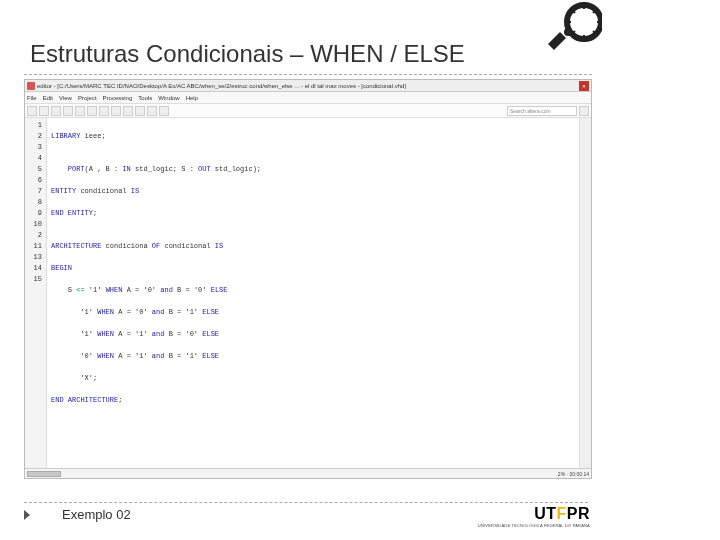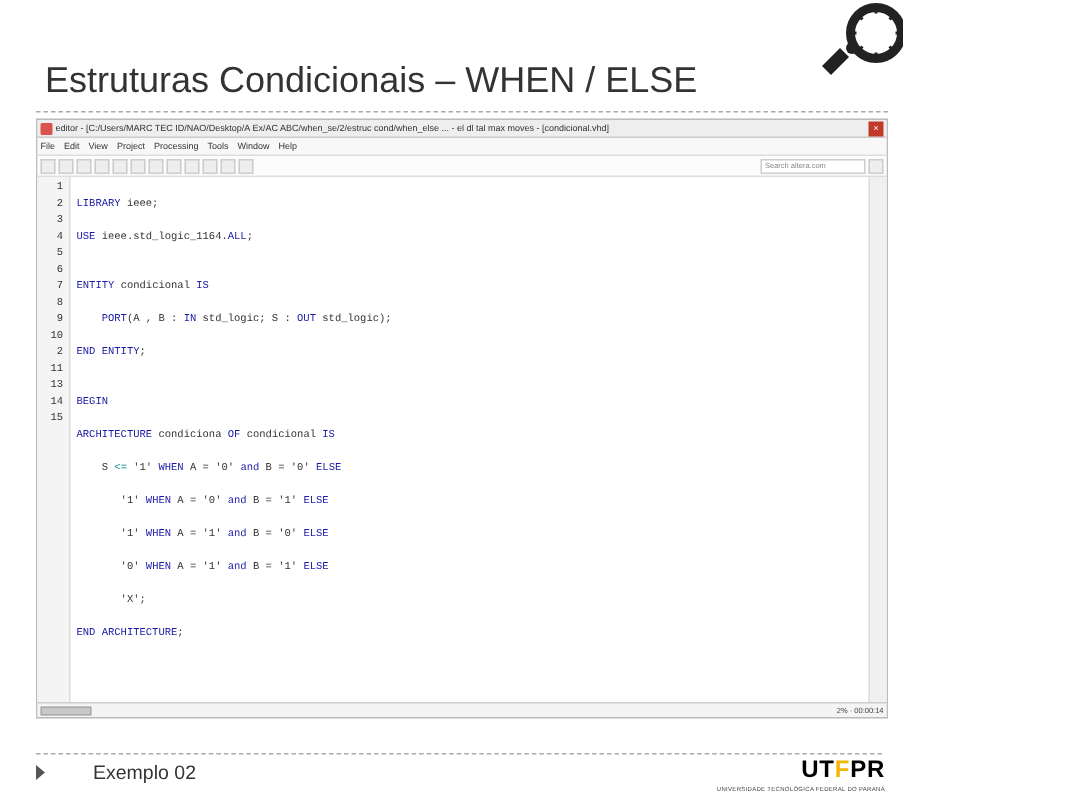--- a/index.html
+++ b/index.html
@@ -116,28 +116,27 @@
           <div>9</div>
         <div>10</div>
           <div>2</div>
           <div>11</div>
         <div>13</div>
           <div>14</div>
           <div>15</div>
       </div>
       <div class="code">
 <div><span class="kw">LIBRARY</span><span> ieee;</span></div>
-<div><span class="kw">USE</span><span> ieee.std_logic_1164.</span><span class="kw">ALL</span><span>;</span></div>
 <div></div>
+<div><span class="kw">    PORT</span><span>(A , B : </span><span class="kw">IN</span><span> std_logic; S : </span><span class="kw">OUT</span><span> std_logic);</span></div>
 <div><span class="kw">ENTITY</span><span> condicional </span><span class="kw">IS</span></div>
-<div><span class="kw">    PORT</span><span>(A , B : </span><span class="kw">IN</span><span> std_logic; S : </span><span class="kw">OUT</span><span> std_logic);</span></div>
 <div><span class="kw">END ENTITY</span><span>;</span></div>
 <div></div>
+<div><span class="kw">ARCHITECTURE</span><span> condiciona </span><span class="kw">OF</span><span> condicional </span><span class="kw">IS</span></div>
 <div><span class="kw">BEGIN</span></div>
-<div><span class="kw">ARCHITECTURE</span><span> condiciona </span><span class="kw">OF</span><span> condicional </span><span class="kw">IS</span></div>
 <div><span>    S </span><span class="op">&lt;=</span><span> '1' </span><span class="kw">WHEN</span><span> A = '0' </span><span class="kw">and</span><span> B = '0' </span><span class="kw">ELSE</span></div>
 <div><span>       '1' </span><span class="kw">WHEN</span><span> A = '0' </span><span class="kw">and</span><span> B = '1' </span><span class="kw">ELSE</span></div>
 <div><span>       '1' </span><span class="kw">WHEN</span><span> A = '1' </span><span class="kw">and</span><span> B = '0' </span><span class="kw">ELSE</span></div>
 <div><span>       '0' </span><span class="kw">WHEN</span><span> A = '1' </span><span class="kw">and</span><span> B = '1' </span><span class="kw">ELSE</span></div>
 <div><span>       'X';</span></div>
 <div><span class="kw">END ARCHITECTURE</span><span>;</span></div>
       </div>
       <div class="scroll-v"></div>
     </div>
     <div class="editor-statusbar">

